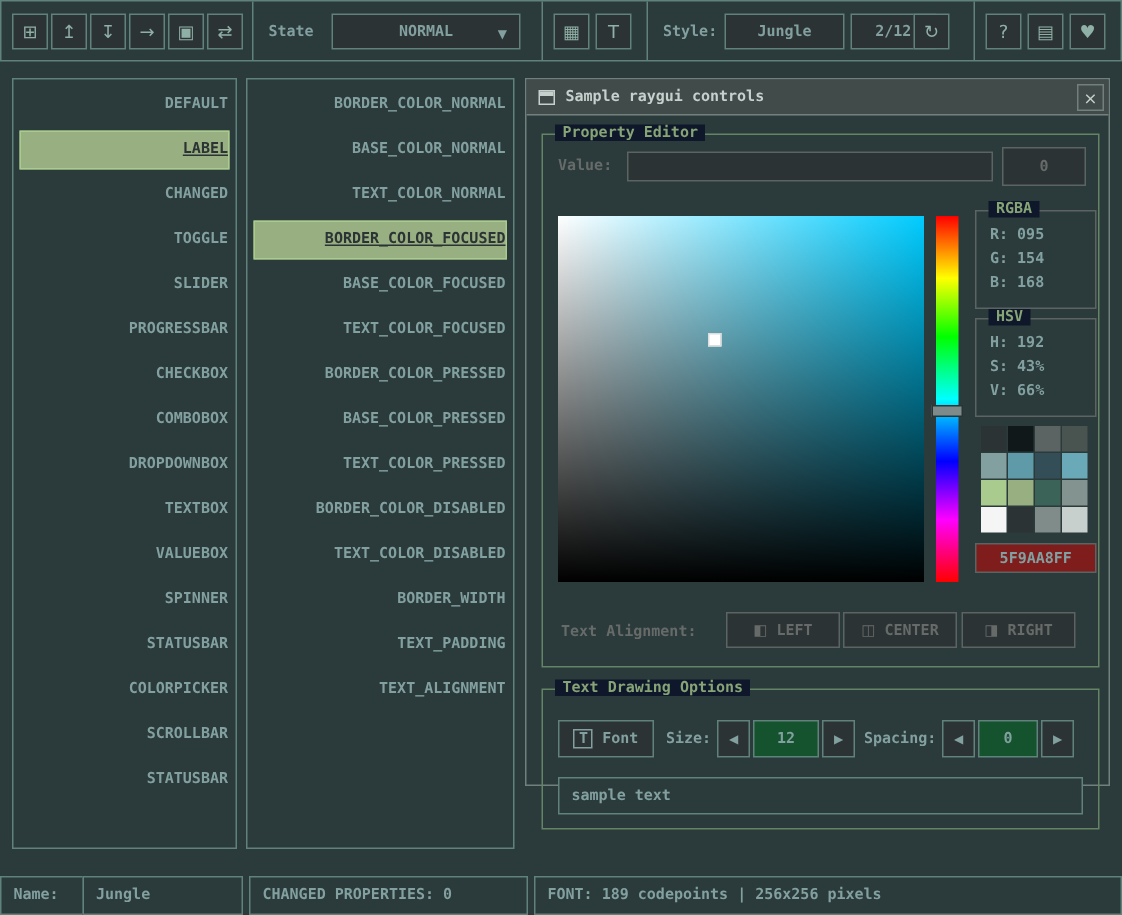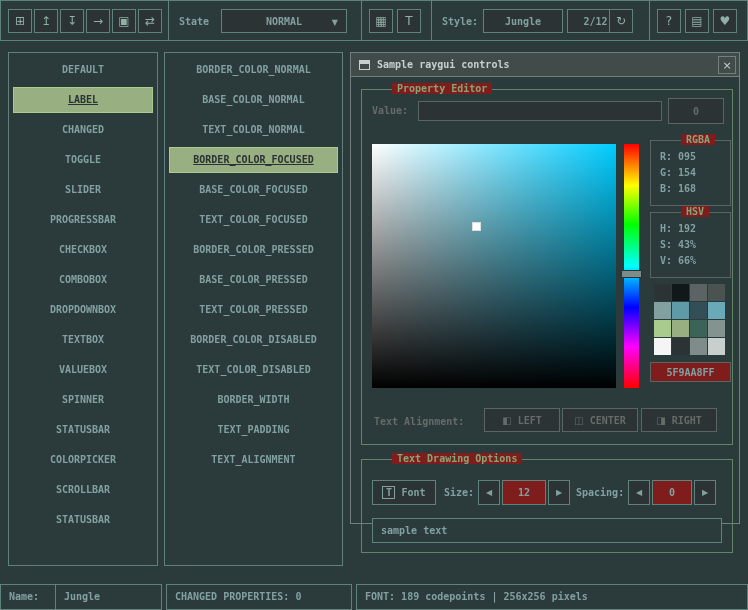--- a/index.html
+++ b/index.html
@@ -32,21 +32,21 @@
     position:absolute; top:8px; height:24px; background:#2c3334; border:1px solid #60827d;
     color:#82a0a0; display:flex; align-items:center; justify-content:center;
     font-family:"DejaVu Sans Mono", monospace; font-size:10px; font-weight:bold; cursor:pointer;
   }
 
   
   .panel { position:absolute; top:52px; height:514px; border:1px solid #60827d; padding:4px 4px 0 4px; }
   #controls-panel { left:8px; width:150px; }
   #properties-panel { left:164px; width:179px; }
   .list-item {
-    height:26px; line-height:24px; text-align:center; color:#82a0a0;
+    height:26px; line-height:24px; text-align:right; color:#82a0a0;
     border:1px solid transparent; margin-bottom:4px; cursor:pointer;
   }
   .list-item.selected { background:#97af81; border-color:#a9cb8d; color:#2c3334;text-decoration:underline; }
 
   
   #sample-window { position:absolute; left:350px; top:52px; width:390px; height:472px; border:1px solid #71807c;padding-left:33px; }
   #window-titlebar {
     position:absolute; left:0; top:0; right:0; height:24px;
     background:#414b4a; border-bottom:1px solid #71807c; color:#c6d0cd; line-height:23px;
   }
@@ -54,21 +54,21 @@
   .win-icon { position:absolute; left:8px; top:7px; width:11px; height:10px; border:1px solid #c6d0cd; }
   .win-icon::before { content:""; position:absolute; left:0; top:0; width:100%; height:3px; background:#c6d0cd; }
   #window-close {
     position:absolute; right:3px; top:3px; width:18px; height:18px;
     background:#414b4a; border:1px solid #71807c; color:#c6d0cd;
     display:flex; align-items:center; justify-content:center; font-size:11px; cursor:pointer; padding:0;
   }
 
   .groupbox { position:absolute; border:1px solid #638465; }
   .groupbox.gray { border-color:#5b6462; }
-  .gb-label { position:absolute; top:-7px; left:8px; background:#7f1d1d; padding:0 5px; color:#87a476; white-space:nowrap;margin-left:22px; }
+  .gb-label { position:absolute; top:-7px; left:8px; background:#0f172a; padding:0 5px; color:#87a476; white-space:nowrap; }
 
   #pe-group { left:10px; top:36px; width:372px; height:356px; }
   #pe-value-label { position:absolute; left:10px; top:15px; color:#666b69; }
   #pe-value-input {
     position:absolute; left:56px; top:11px; width:244px; height:20px;
     background:#2c3334; border:1px solid #5b6462; color:#82a0a0;
     font-family:"DejaVu Sans Mono", monospace; font-size:10px; padding:0 6px;
   }
   #pe-int-box {
     position:absolute; left:306px; top:8px; width:56px; height:26px;
@@ -127,21 +127,21 @@
     width:13px; height:13px; border:1px solid #82a0a0; line-height:11px; text-align:center; font-size:10px;
   }
   .inline-label { position:absolute; top:27px; color:#82a0a0; }
   .spin-btn {
     position:absolute; top:20px; width:22px; height:25px;
     background:#2c3334; border:1px solid #60827d; color:#82a0a0;
     display:flex; align-items:center; justify-content:center; font-size:8px; cursor:pointer; padding:0;
     font-family:"DejaVu Sans", sans-serif;
   }
   .spin-val {
-    position:absolute; top:20px; height:25px; background:#7f1d1d; border:1px solid #60827d;
+    position:absolute; top:20px; height:25px; background:#14532d; border:1px solid #60827d;
     color:#82a0a0; display:flex; align-items:center; justify-content:center;
   }
   #sample-textbox {
     position:absolute; left:10px; top:58px; width:350px; height:25px;
     border:1px solid #60827d; background:#2b3a3a; color:#82a0a0;
     line-height:23px; padding-left:8px;
   }
 
   
   .status-cell {

